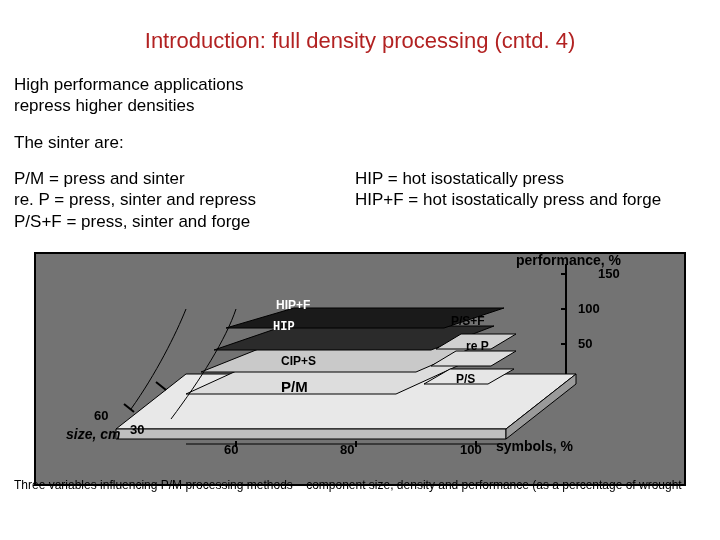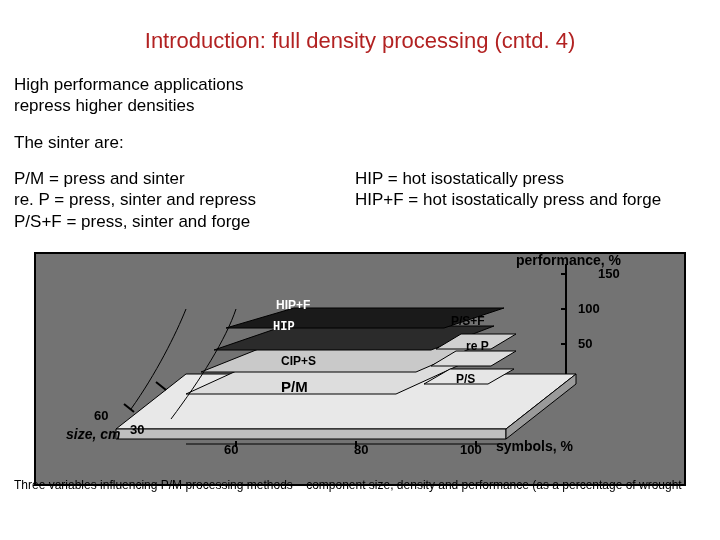--- a/index.html
+++ b/index.html
@@ -161,21 +161,21 @@
       <span class="fig-label" style="left:480px; top:-2px; font-size:14px;">performance, %</span>
       <span class="fig-label" style="left:542px; top:12px; font-size:13px;margin-left:20px;">150</span>
       <span class="fig-label" style="left:542px; top:47px; font-size:13px;">100</span>
       <span class="fig-label" style="left:542px; top:82px; font-size:13px;">50</span>
 
       <span class="fig-label" style="left:58px; top:154px; font-size:13px;">60</span>
       <span class="fig-label" style="left:94px; top:168px; font-size:13px;">30</span>
       <span class="fig-label" style="left:30px; top:172px; font-size:14px;font-style:italic;">size, cm</span>
 
       <span class="fig-label" style="left:188px; top:188px; font-size:13px;">60</span>
-      <span class="fig-label" style="left:318px; top:188px; font-size:13px;">80</span>
+      <span class="fig-label" style="left:304px; top:188px; font-size:13px;">80</span>
       <span class="fig-label" style="left:424px; top:188px; font-size:13px;">100</span>
       <span class="fig-label" style="left:325px; top:186px; font-size:14px; top:188px;"></span>
       <span class="fig-label" style="left:460px; top:184px; font-size:14px;">symbols, %</span>
 
       <span class="fig-label" style="left:240px; top:44px;  font-size:12px; color:#fff;">HIP+F</span>
       <span class="fig-label" style="left:237px; top:66px;  font-size:12px; color:#fff;font-family:Liberation Mono, monospace;">HIP</span>
       <span class="fig-label" style="left:245px; top:100px; font-size:12px;">CIP+S</span>
       <span class="fig-label" style="left:245px; top:124px; font-size:15px;text-align:right;">P/M</span>
       <span class="fig-label" style="left:415px; top:60px;  font-size:12px;">P/S+F</span>
       <span class="fig-label" style="left:430px; top:85px;  font-size:12px;">re P</span>

